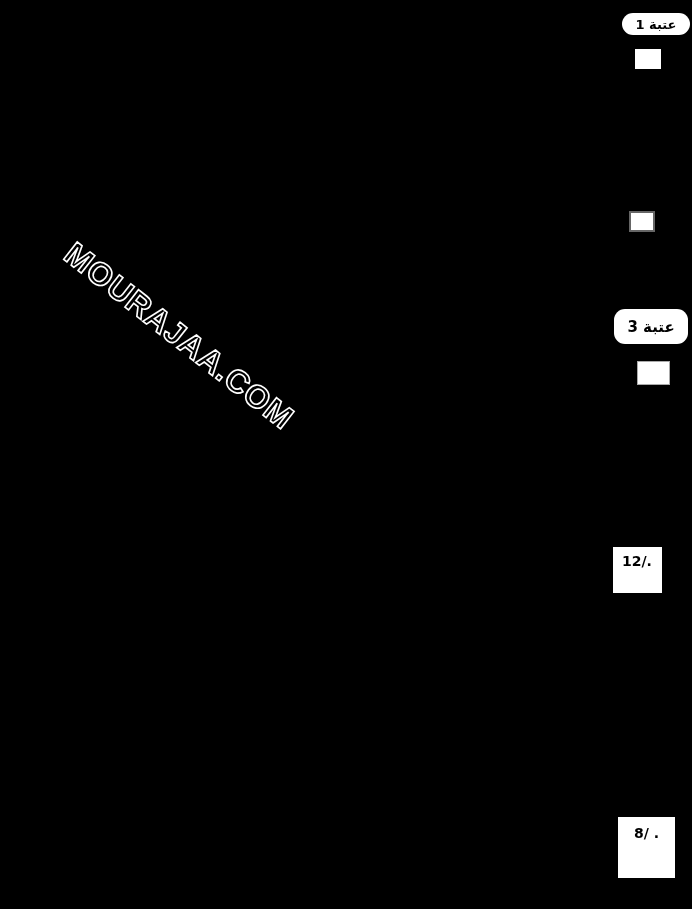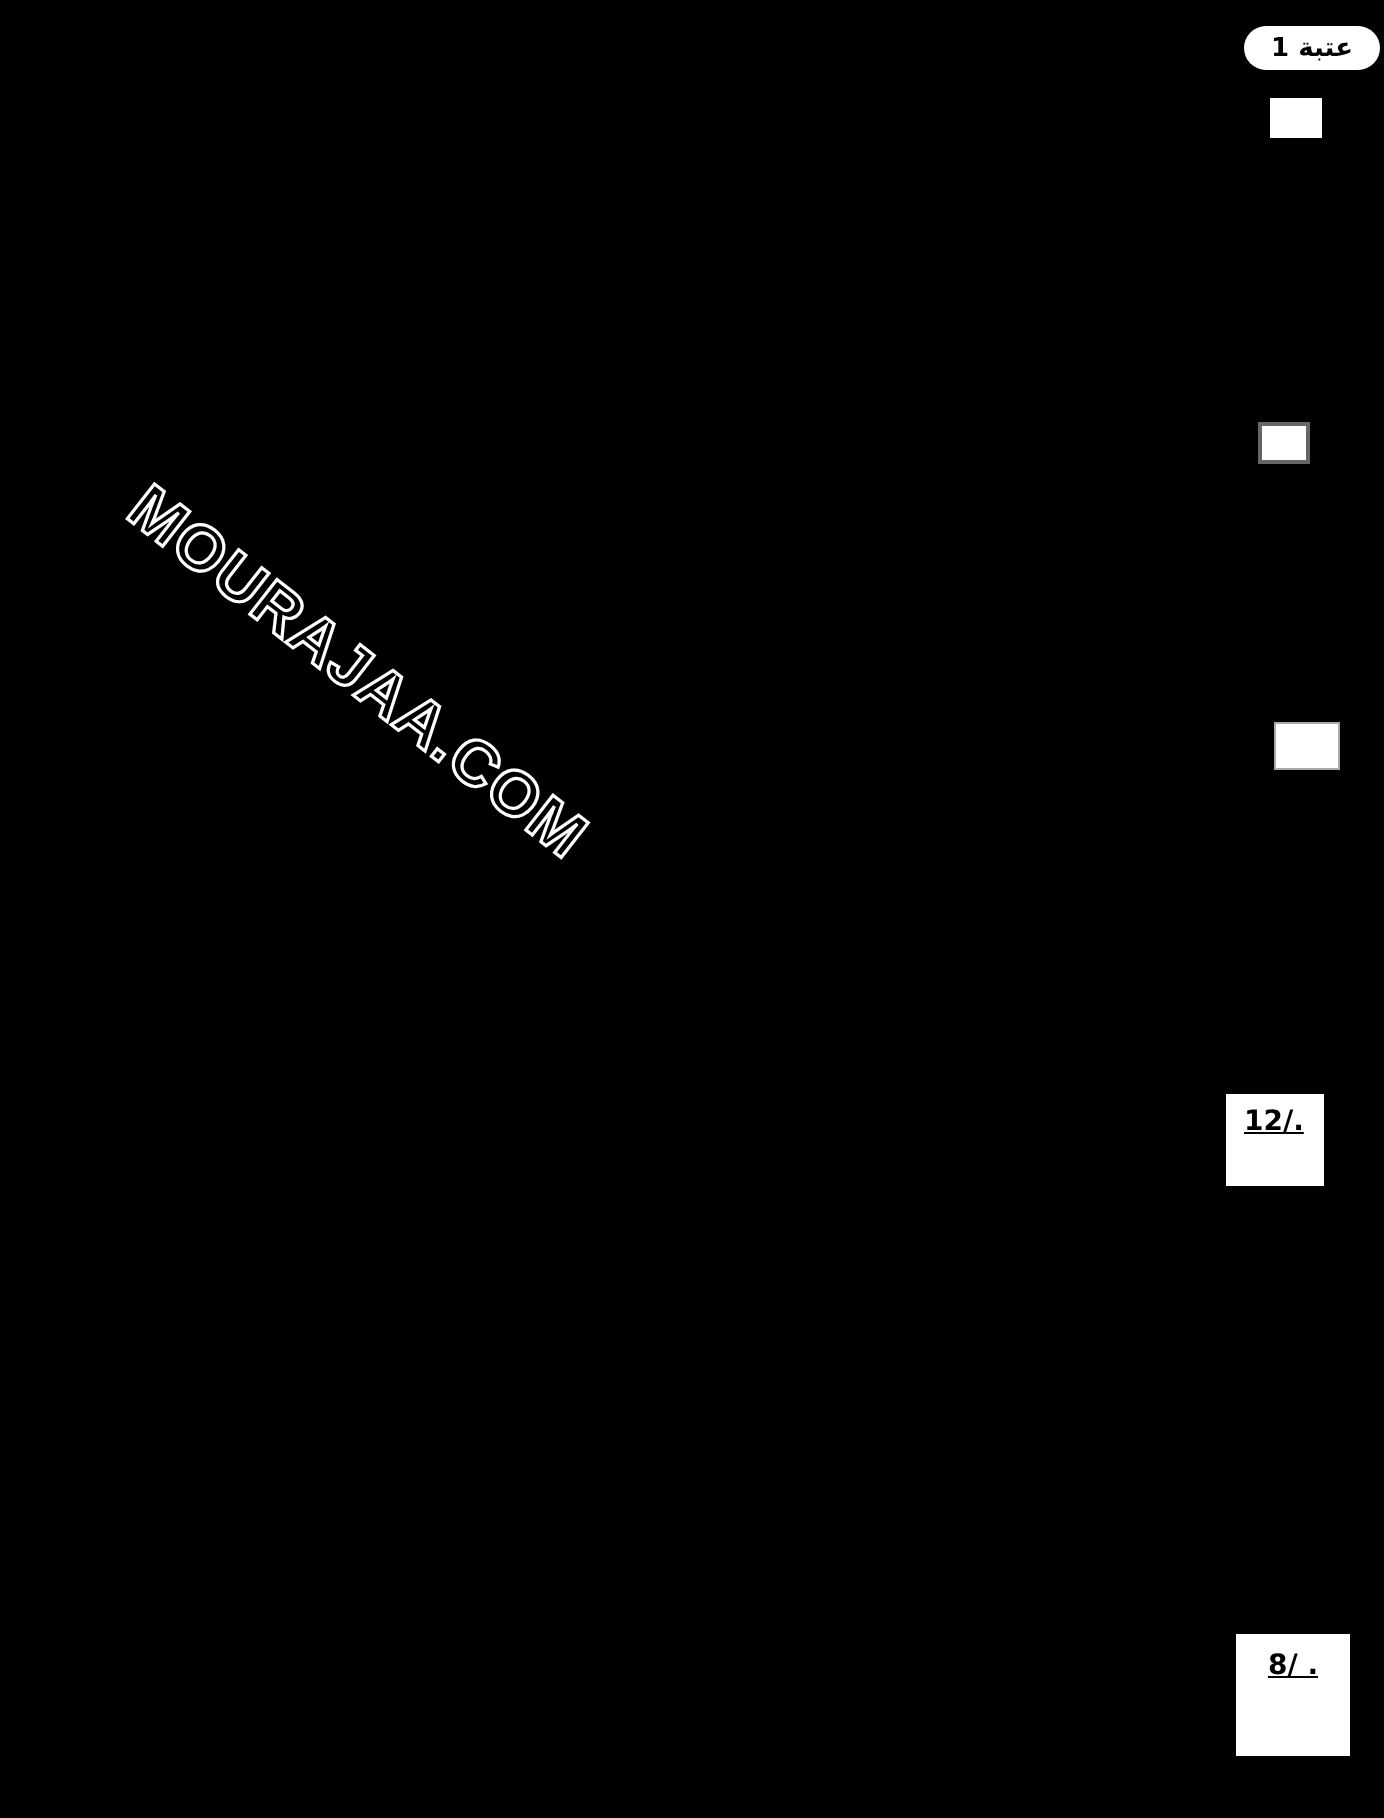--- a/index.html
+++ b/index.html
@@ -38,21 +38,20 @@
     background: #ffffff;
     box-sizing: border-box;
   }
   .square-1 { left: 635px; top: 49px;  width: 26px; height: 20px; }
   .square-2 { left: 629px; top: 211px; width: 26px; height: 21px; border: 2px solid #666; }
   .square-3 { left: 637px; top: 361px; width: 33px; height: 24px; border: 1px solid #aaa; }
 
   .score-box {
     font-weight: bold;
     direction: ltr;
-    text-decoration: underline;
   }
   .score-12 {
     left: 613px; top: 547px; width: 49px; height: 46px;
     font-size: 14px;
     padding: 6px 0 0 9px;
   }
   .score-8 {
     left: 618px; top: 817px; width: 57px; height: 61px;
     font-size: 14px;
     padding: 8px 0 0 0;
@@ -74,20 +73,23 @@
     <text x="62" y="258" transform="rotate(38 62 258)" font-family="Liberation Sans, DejaVu Sans, sans-serif" font-size="32" font-weight="bold" letter-spacing="1" fill="none" stroke-width="1.6" stroke="#ffffff">MOURAJAA.COM</text>
   </svg>
 
   <div class="white-box threshold-box threshold-1">
     <span>عتبة 1</span>
   </div>
   <div class="answer-square square-1"></div>
 
   <div class="answer-square square-2"></div>
 
+  <div class="white-box threshold-box threshold-3">
+    <span>عتبة 3</span>
+  </div>
   <div class="answer-square square-3"></div>
 
   <div class="white-box score-box score-12">
     <span>12/.</span>
   </div>
 
   <div class="white-box score-box score-8">
     <span>8/ .</span>
   </div>
 

